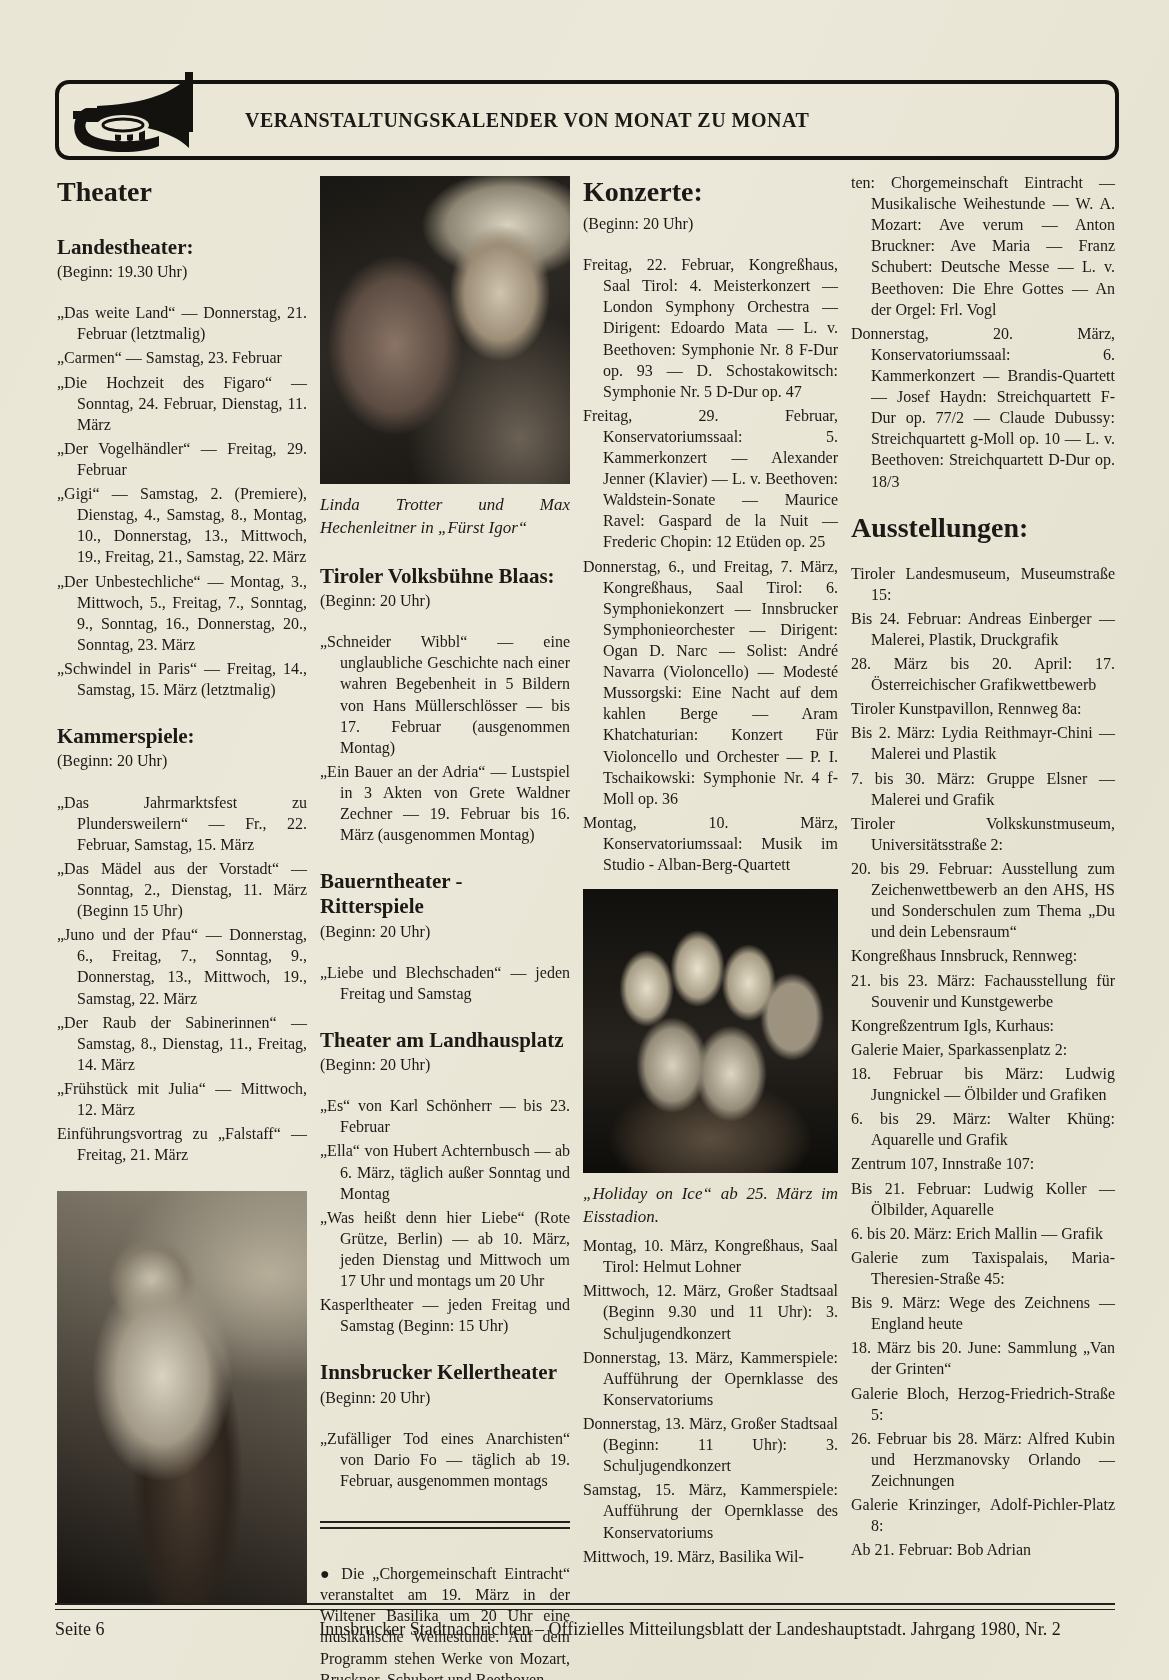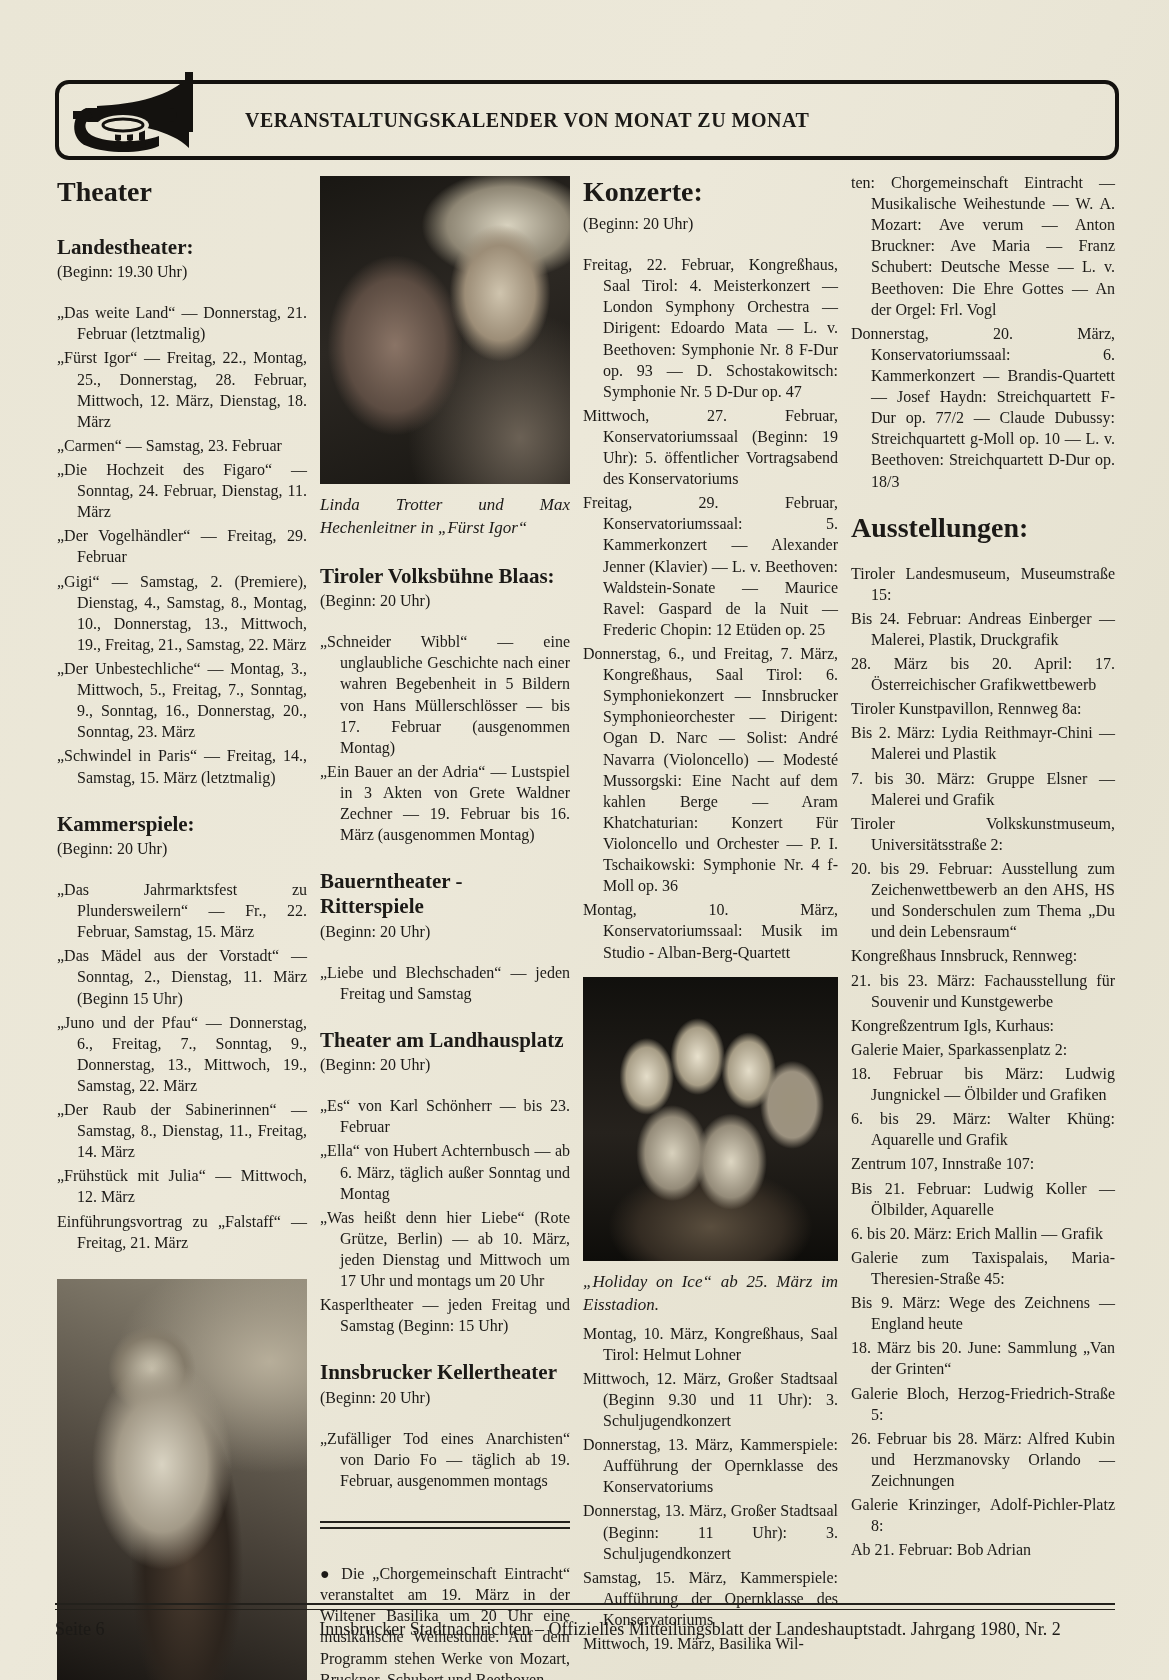--- a/index.html
+++ b/index.html
@@ -107,21 +107,20 @@
 
     <div class="col col1">
       <h2>Theater</h2>
 
       <section>
         <h3>Landestheater:</h3>
         <p class="sub">(Beginn: 19.30 Uhr)</p>
         <div>
 
         <p class="item">„Das weite Land“ — Donnerstag, 21. Februar (letztmalig)</p>
-            <p class="item">„Fürst Igor“ — Freitag, 22., Montag, 25., Donnerstag, 28. Februar, Mittwoch, 12. März, Dienstag, 18. März</p>
             <p class="item">„Carmen“ — Samstag, 23. Februar</p>
             <p class="item">„Die Hochzeit des Figaro“ — Sonntag, 24. Februar, Dienstag, 11. März</p>
             <p class="item">„Der Vogelhändler“ — Freitag, 29. Februar</p>
             <p class="item">„Gigi“ — Samstag, 2. (Premiere), Dienstag, 4., Samstag, 8., Montag, 10., Donnerstag, 13., Mittwoch, 19., Freitag, 21., Samstag, 22. März</p>
             <p class="item">„Der Unbestechliche“ — Montag, 3., Mittwoch, 5., Freitag, 7., Sonntag, 9., Sonntag, 16., Donnerstag, 20., Sonntag, 23. März</p>
             <p class="item">„Schwindel in Paris“ — Freitag, 14., Samstag, 15. März (letztmalig)</p>
           </div>
       </section>
 
       <section>
@@ -190,21 +189,20 @@
       <p class="notice">● Die „Chorgemeinschaft Eintracht“ veranstaltet am 19. März in der Wiltener Basilika um 20 Uhr eine musikalische Weihestunde. Auf dem Programm stehen Werke von Mozart, Bruckner, Schubert und Beethoven.</p>
     </div>
 
     <div class="col col3">
       <h2 style="margin-bottom:2px">Konzerte:</h2>
       <p class="sub">(Beginn: 20 Uhr)</p>
 
       <div>
 
       <p class="item">Freitag, 22. Februar, Kongreßhaus, Saal Tirol: 4. Meisterkonzert — London Symphony Orchestra — Dirigent: Edoardo Mata — L. v. Beethoven: Symphonie Nr. 8 F-Dur op. 93 — D. Schostakowitsch: Symphonie Nr. 5 D-Dur op. 47</p>
-          <p class="item">Mittwoch, 27. Februar, Konservatoriumssaal (Beginn: 19 Uhr): 5. öffentlicher Vortragsabend des Konservatoriums</p>
           <p class="item">Freitag, 29. Februar, Konservatoriumssaal: 5. Kammerkonzert — Alexander Jenner (Klavier) — L. v. Beethoven: Waldstein-Sonate — Maurice Ravel: Gaspard de la Nuit — Frederic Chopin: 12 Etüden op. 25</p>
           <p class="item">Donnerstag, 6., und Freitag, 7. März, Kongreßhaus, Saal Tirol: 6. Symphoniekonzert — Innsbrucker Symphonieorchester — Dirigent: Ogan D. Narc — Solist: André Navarra (Violoncello) — Modesté Mussorgski: Eine Nacht auf dem kahlen Berge — Aram Khatchaturian: Konzert Für Violoncello und Orchester — P. I. Tschaikowski: Symphonie Nr. 4 f-Moll op. 36</p>
           <p class="item">Montag, 10. März, Konservatoriumssaal: Musik im Studio - Alban-Berg-Quartett</p>
         </div>
 
       <div class="photo photo-ice"></div>
       <p class="caption">„Holiday on Ice“ ab 25. März im Eisstadion.</p>
 
       <div>
 

